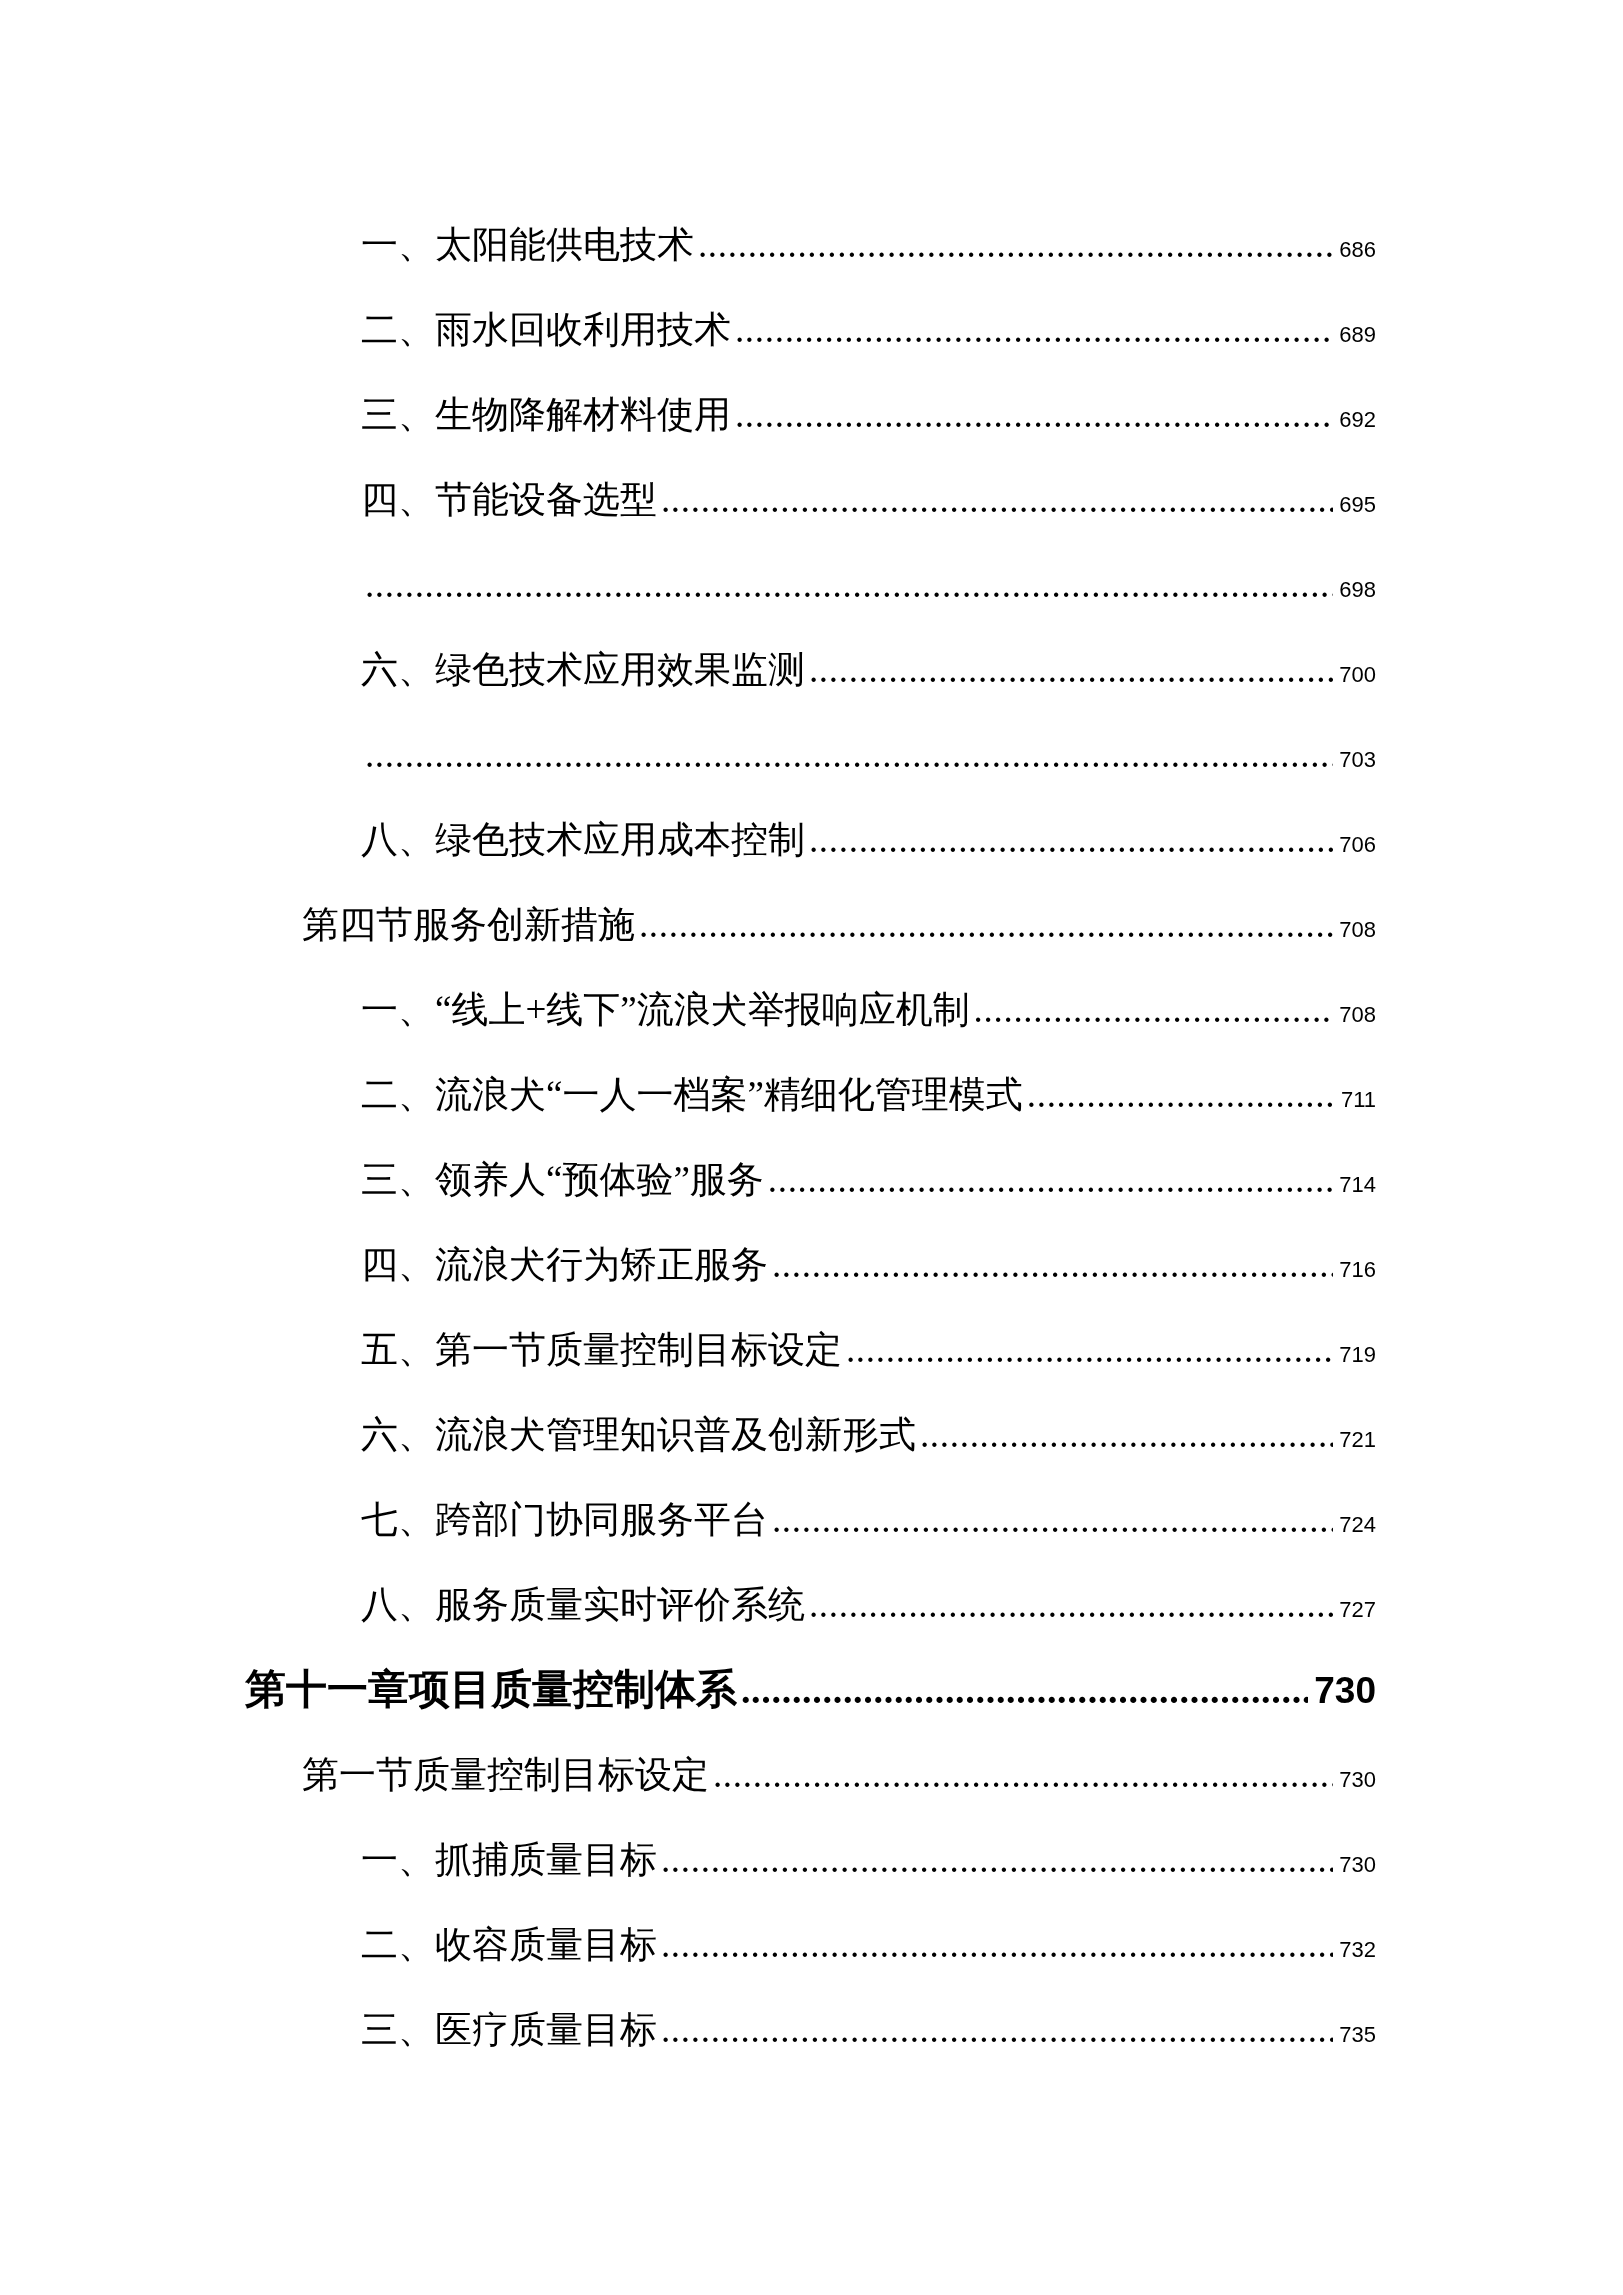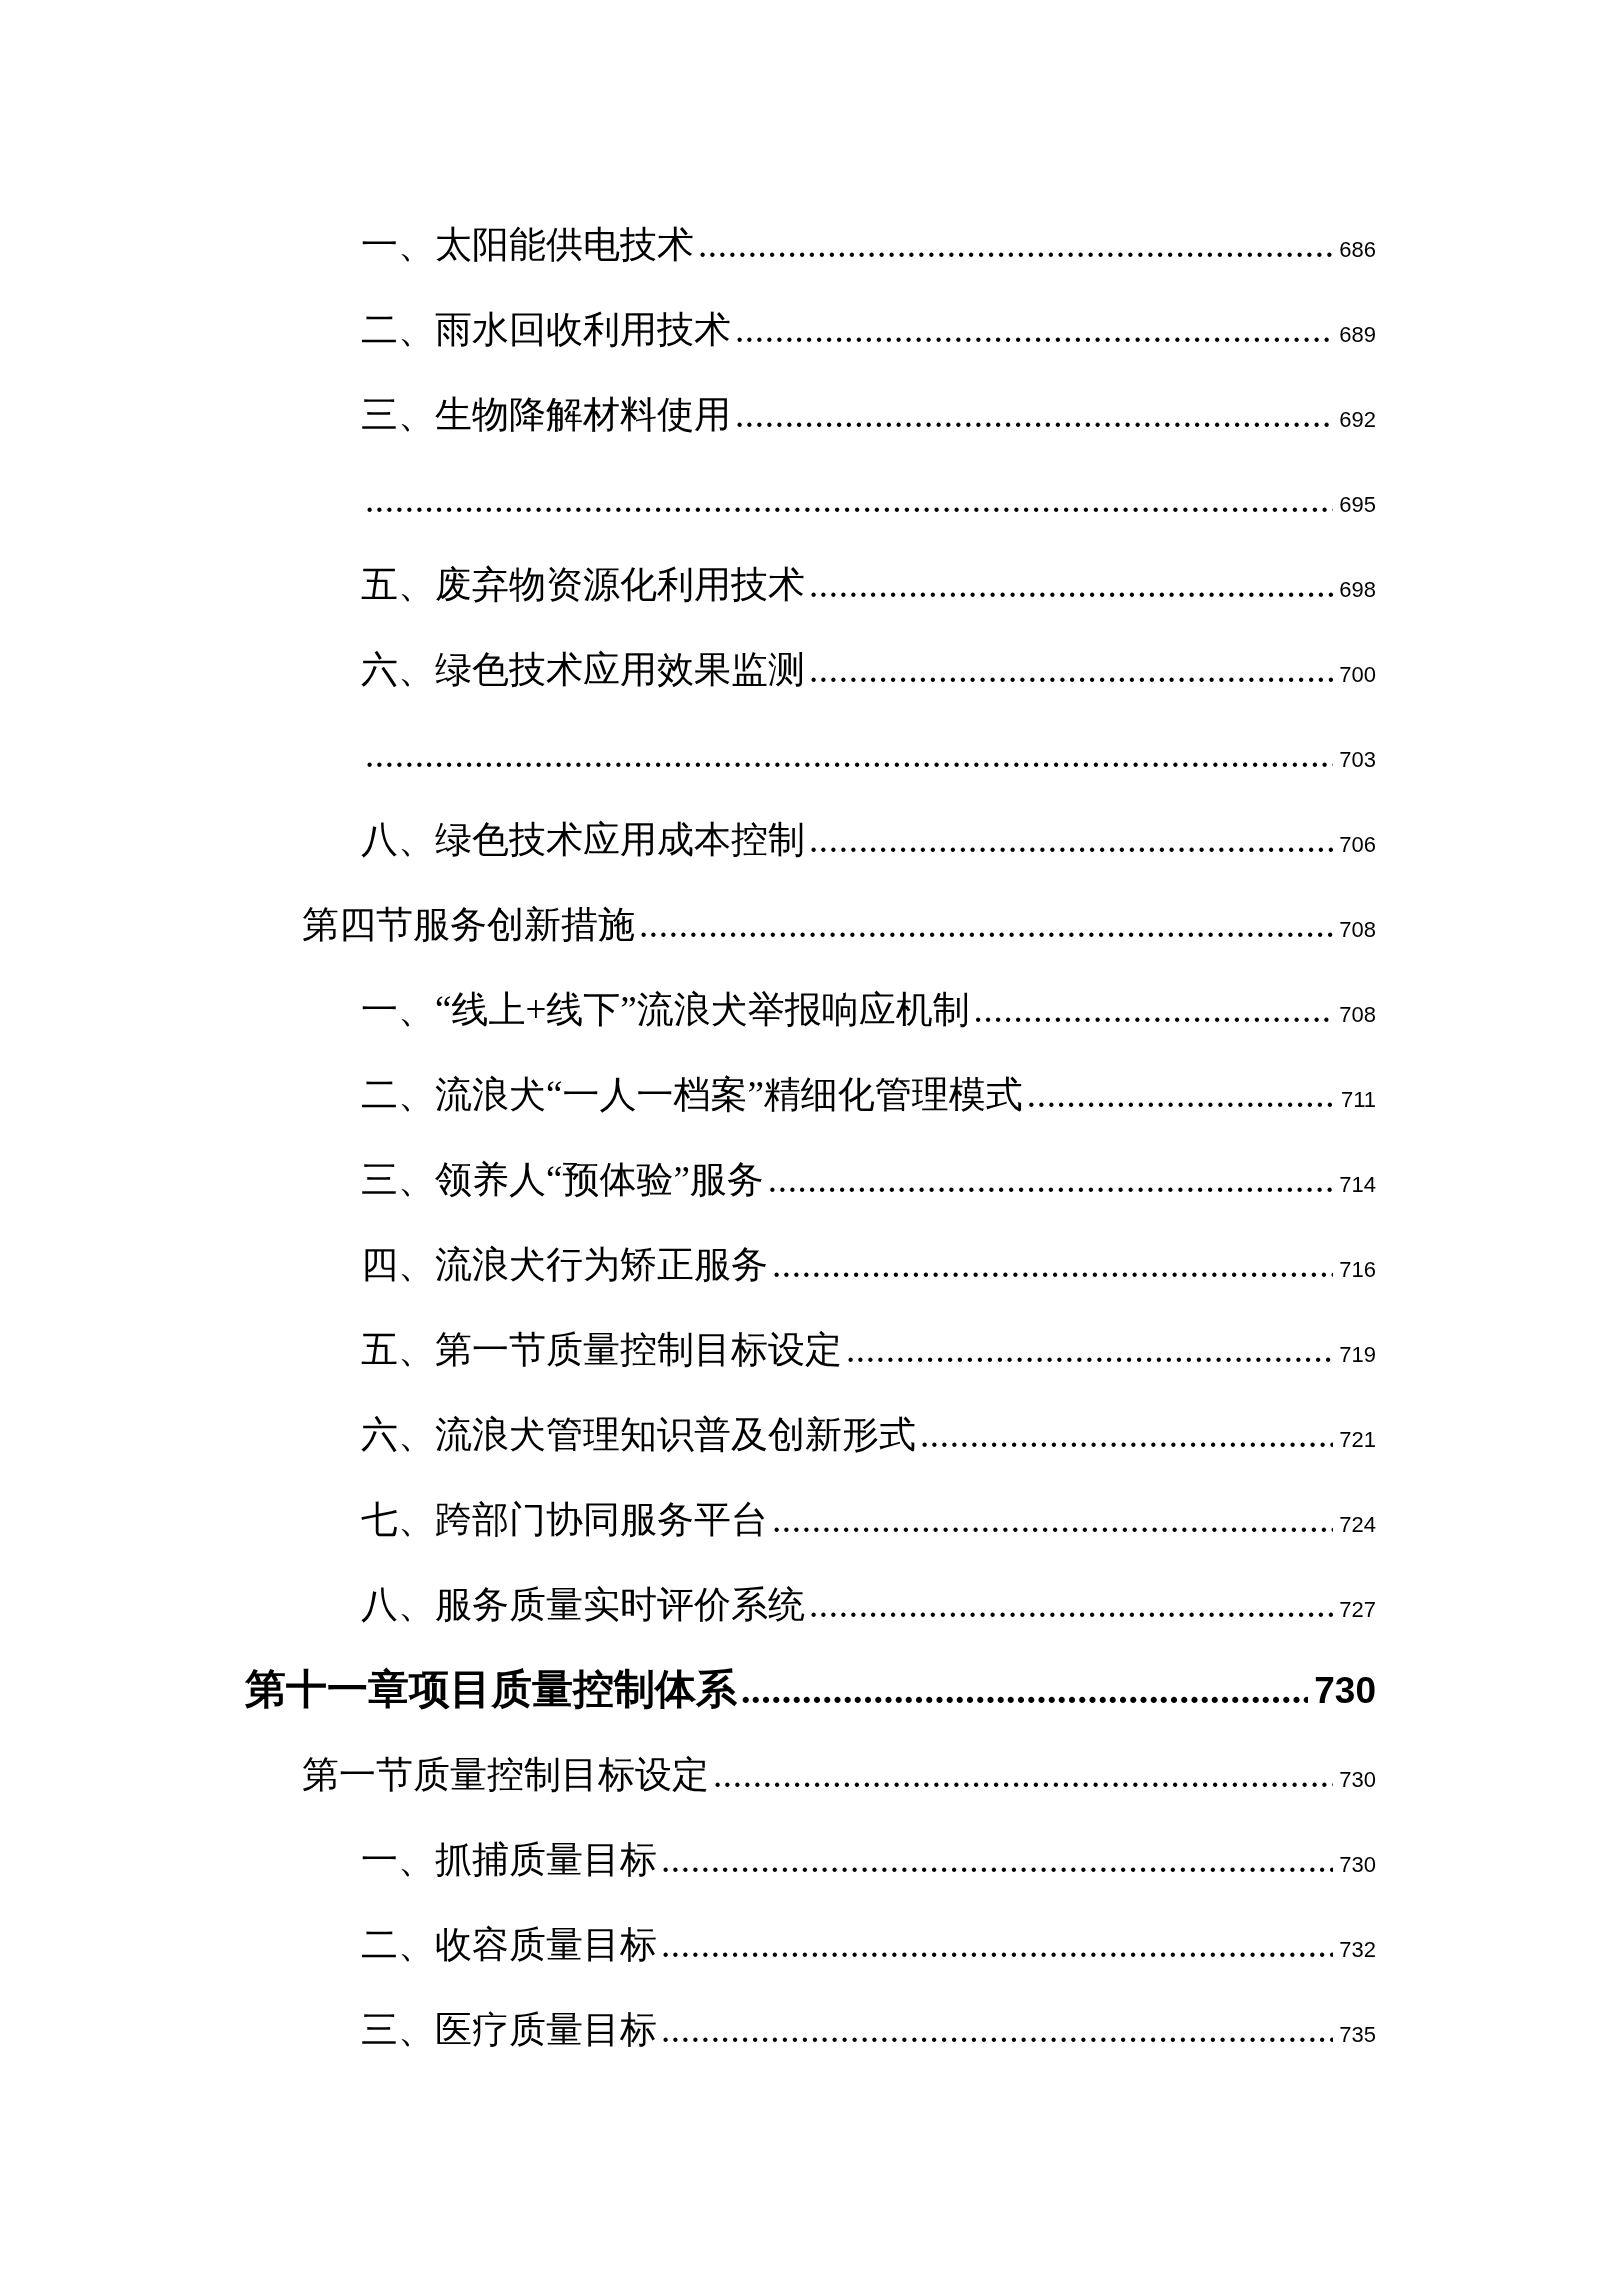--- a/index.html
+++ b/index.html
@@ -76,25 +76,25 @@
         <span class="title">二、雨水回收利用技术</span>
         <span class="leader">............................................................................................................................................................................................................................................................................................................</span>
         <span class="pagenum">689</span>
       </div>
       <div class="row item">
         <span class="title">三、生物降解材料使用</span>
         <span class="leader">............................................................................................................................................................................................................................................................................................................</span>
         <span class="pagenum">692</span>
       </div>
       <div class="row item">
+        <span class="title">四、节能设备选型</span>
         <span class="leader">............................................................................................................................................................................................................................................................................................................</span>
         <span class="pagenum">695</span>
       </div>
       <div class="row item">
-        <span class="title">五、废弃物资源化利用技术</span>
         <span class="leader">............................................................................................................................................................................................................................................................................................................</span>
         <span class="pagenum">698</span>
       </div>
       <div class="row item">
         <span class="title">六、绿色技术应用效果监测</span>
         <span class="leader">............................................................................................................................................................................................................................................................................................................</span>
         <span class="pagenum">700</span>
       </div>
       <div class="row item">
         <span class="leader">............................................................................................................................................................................................................................................................................................................</span>

